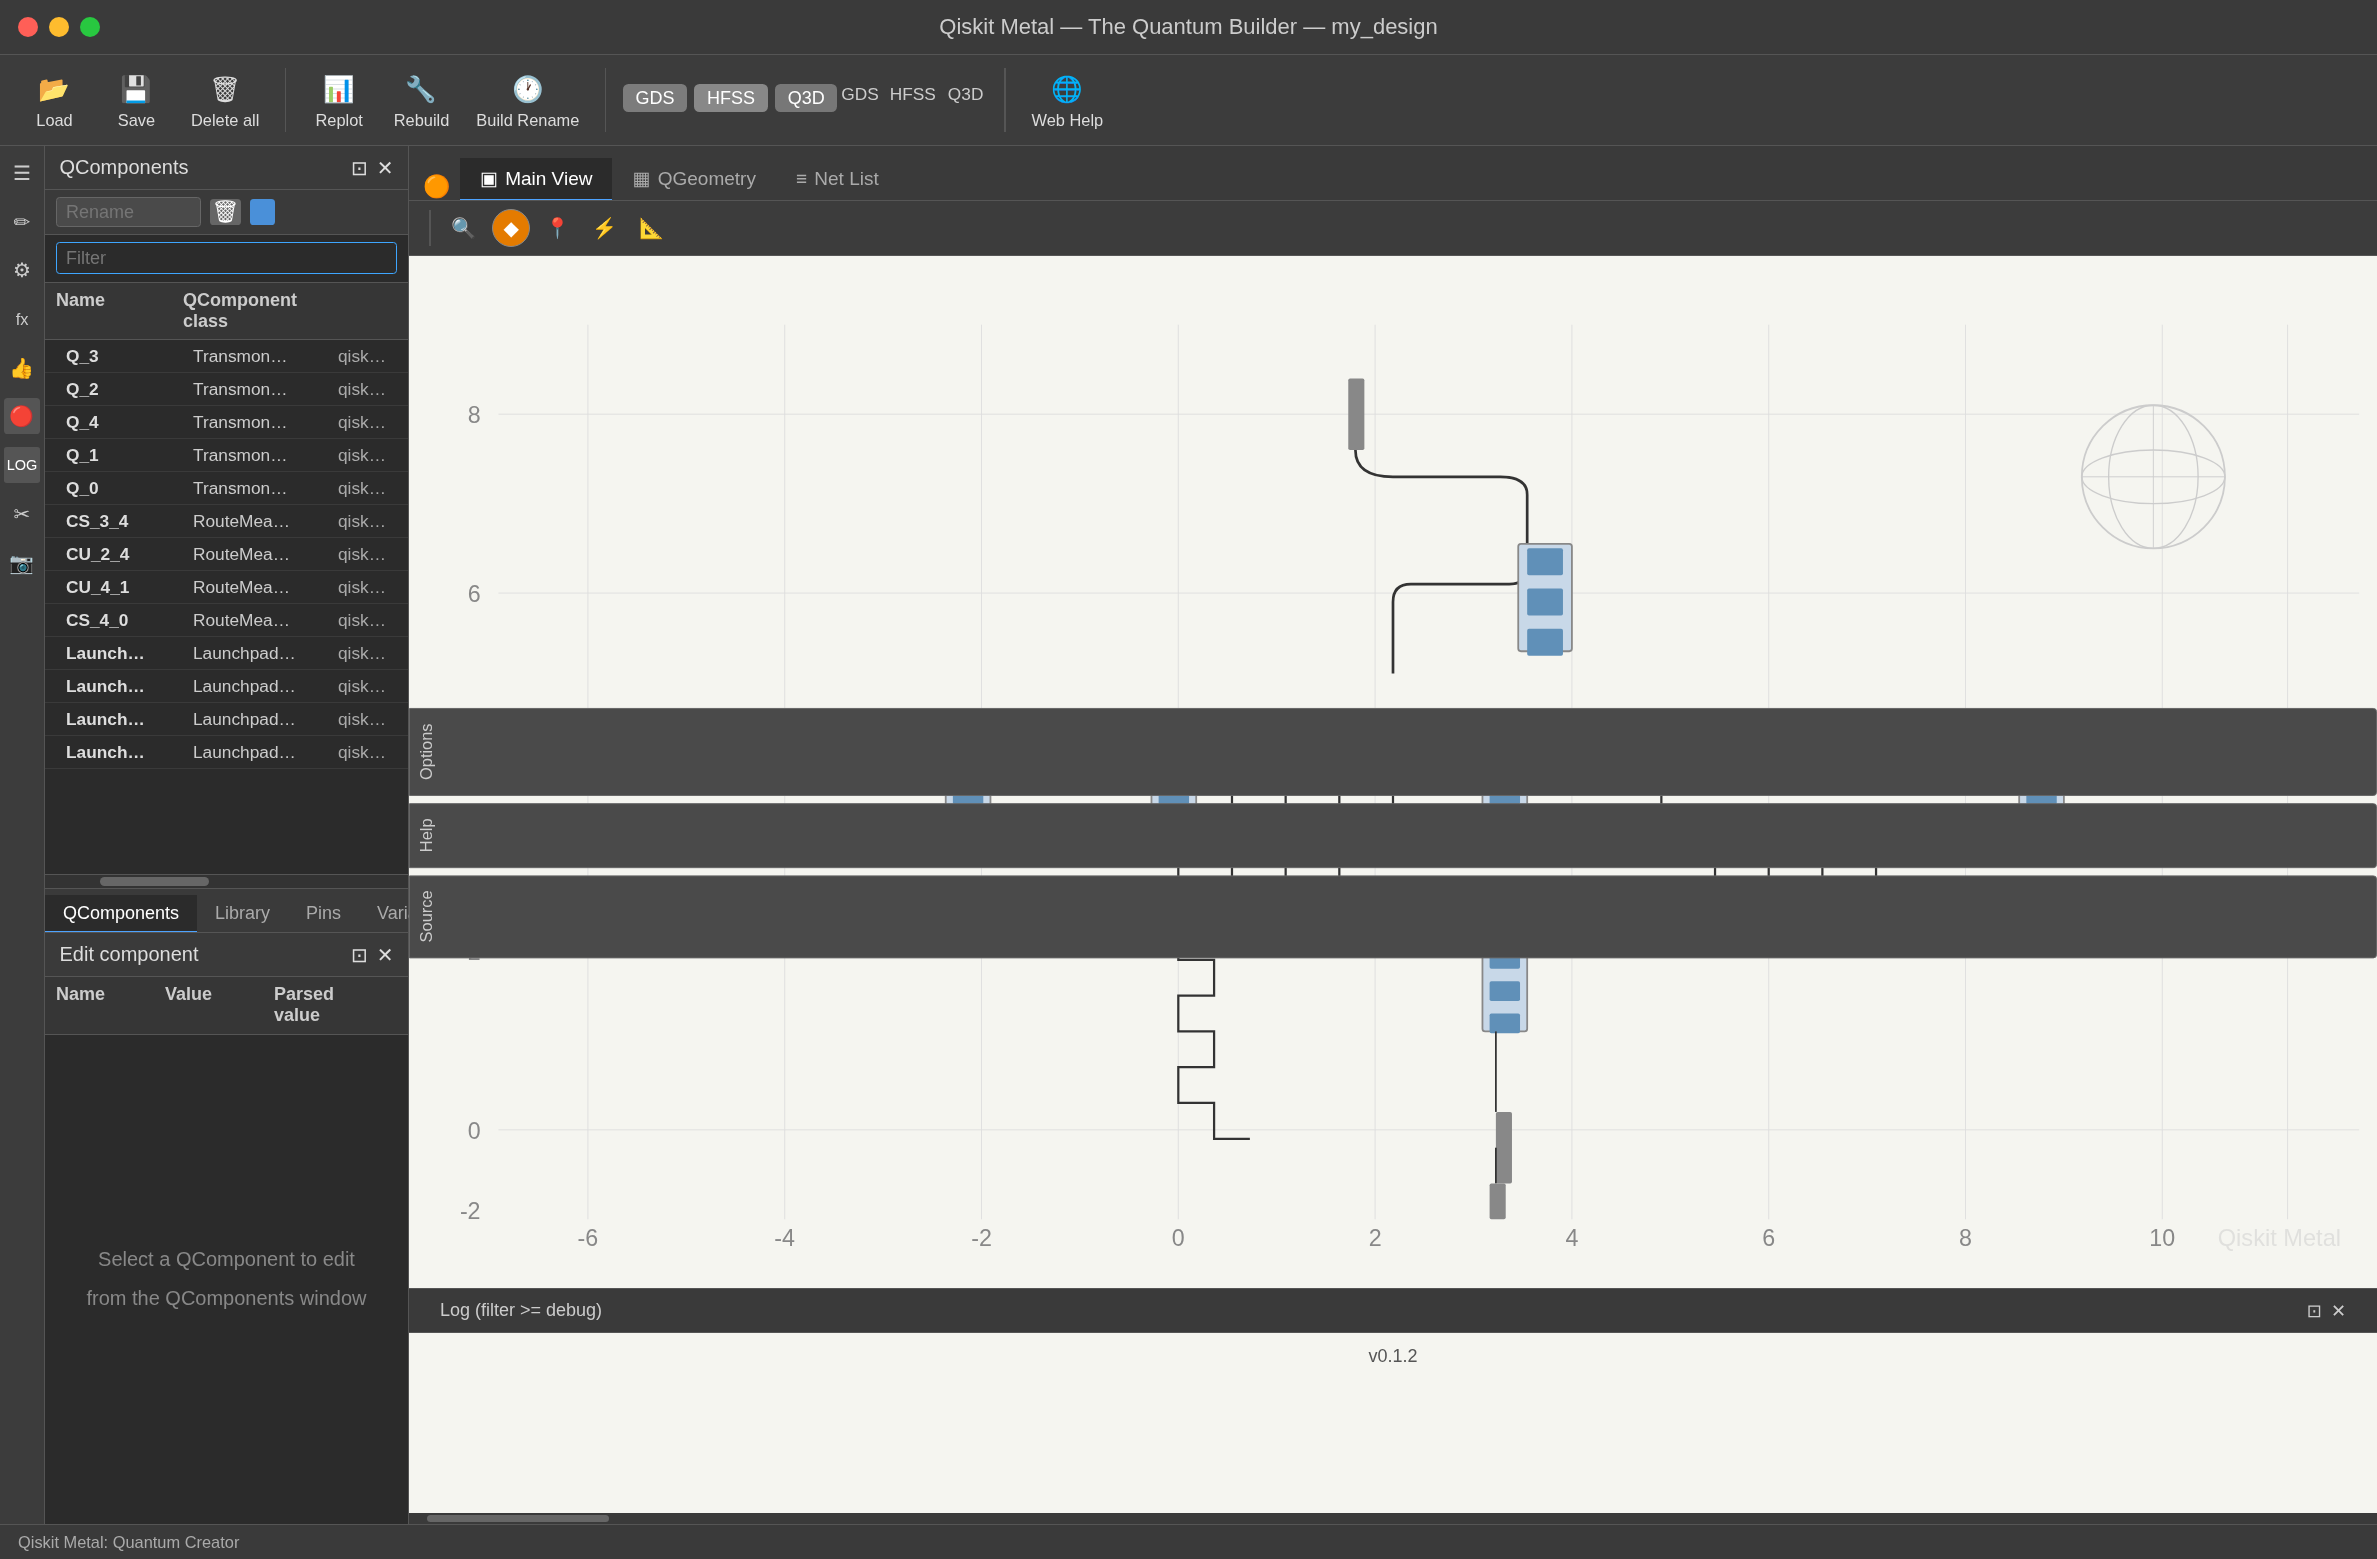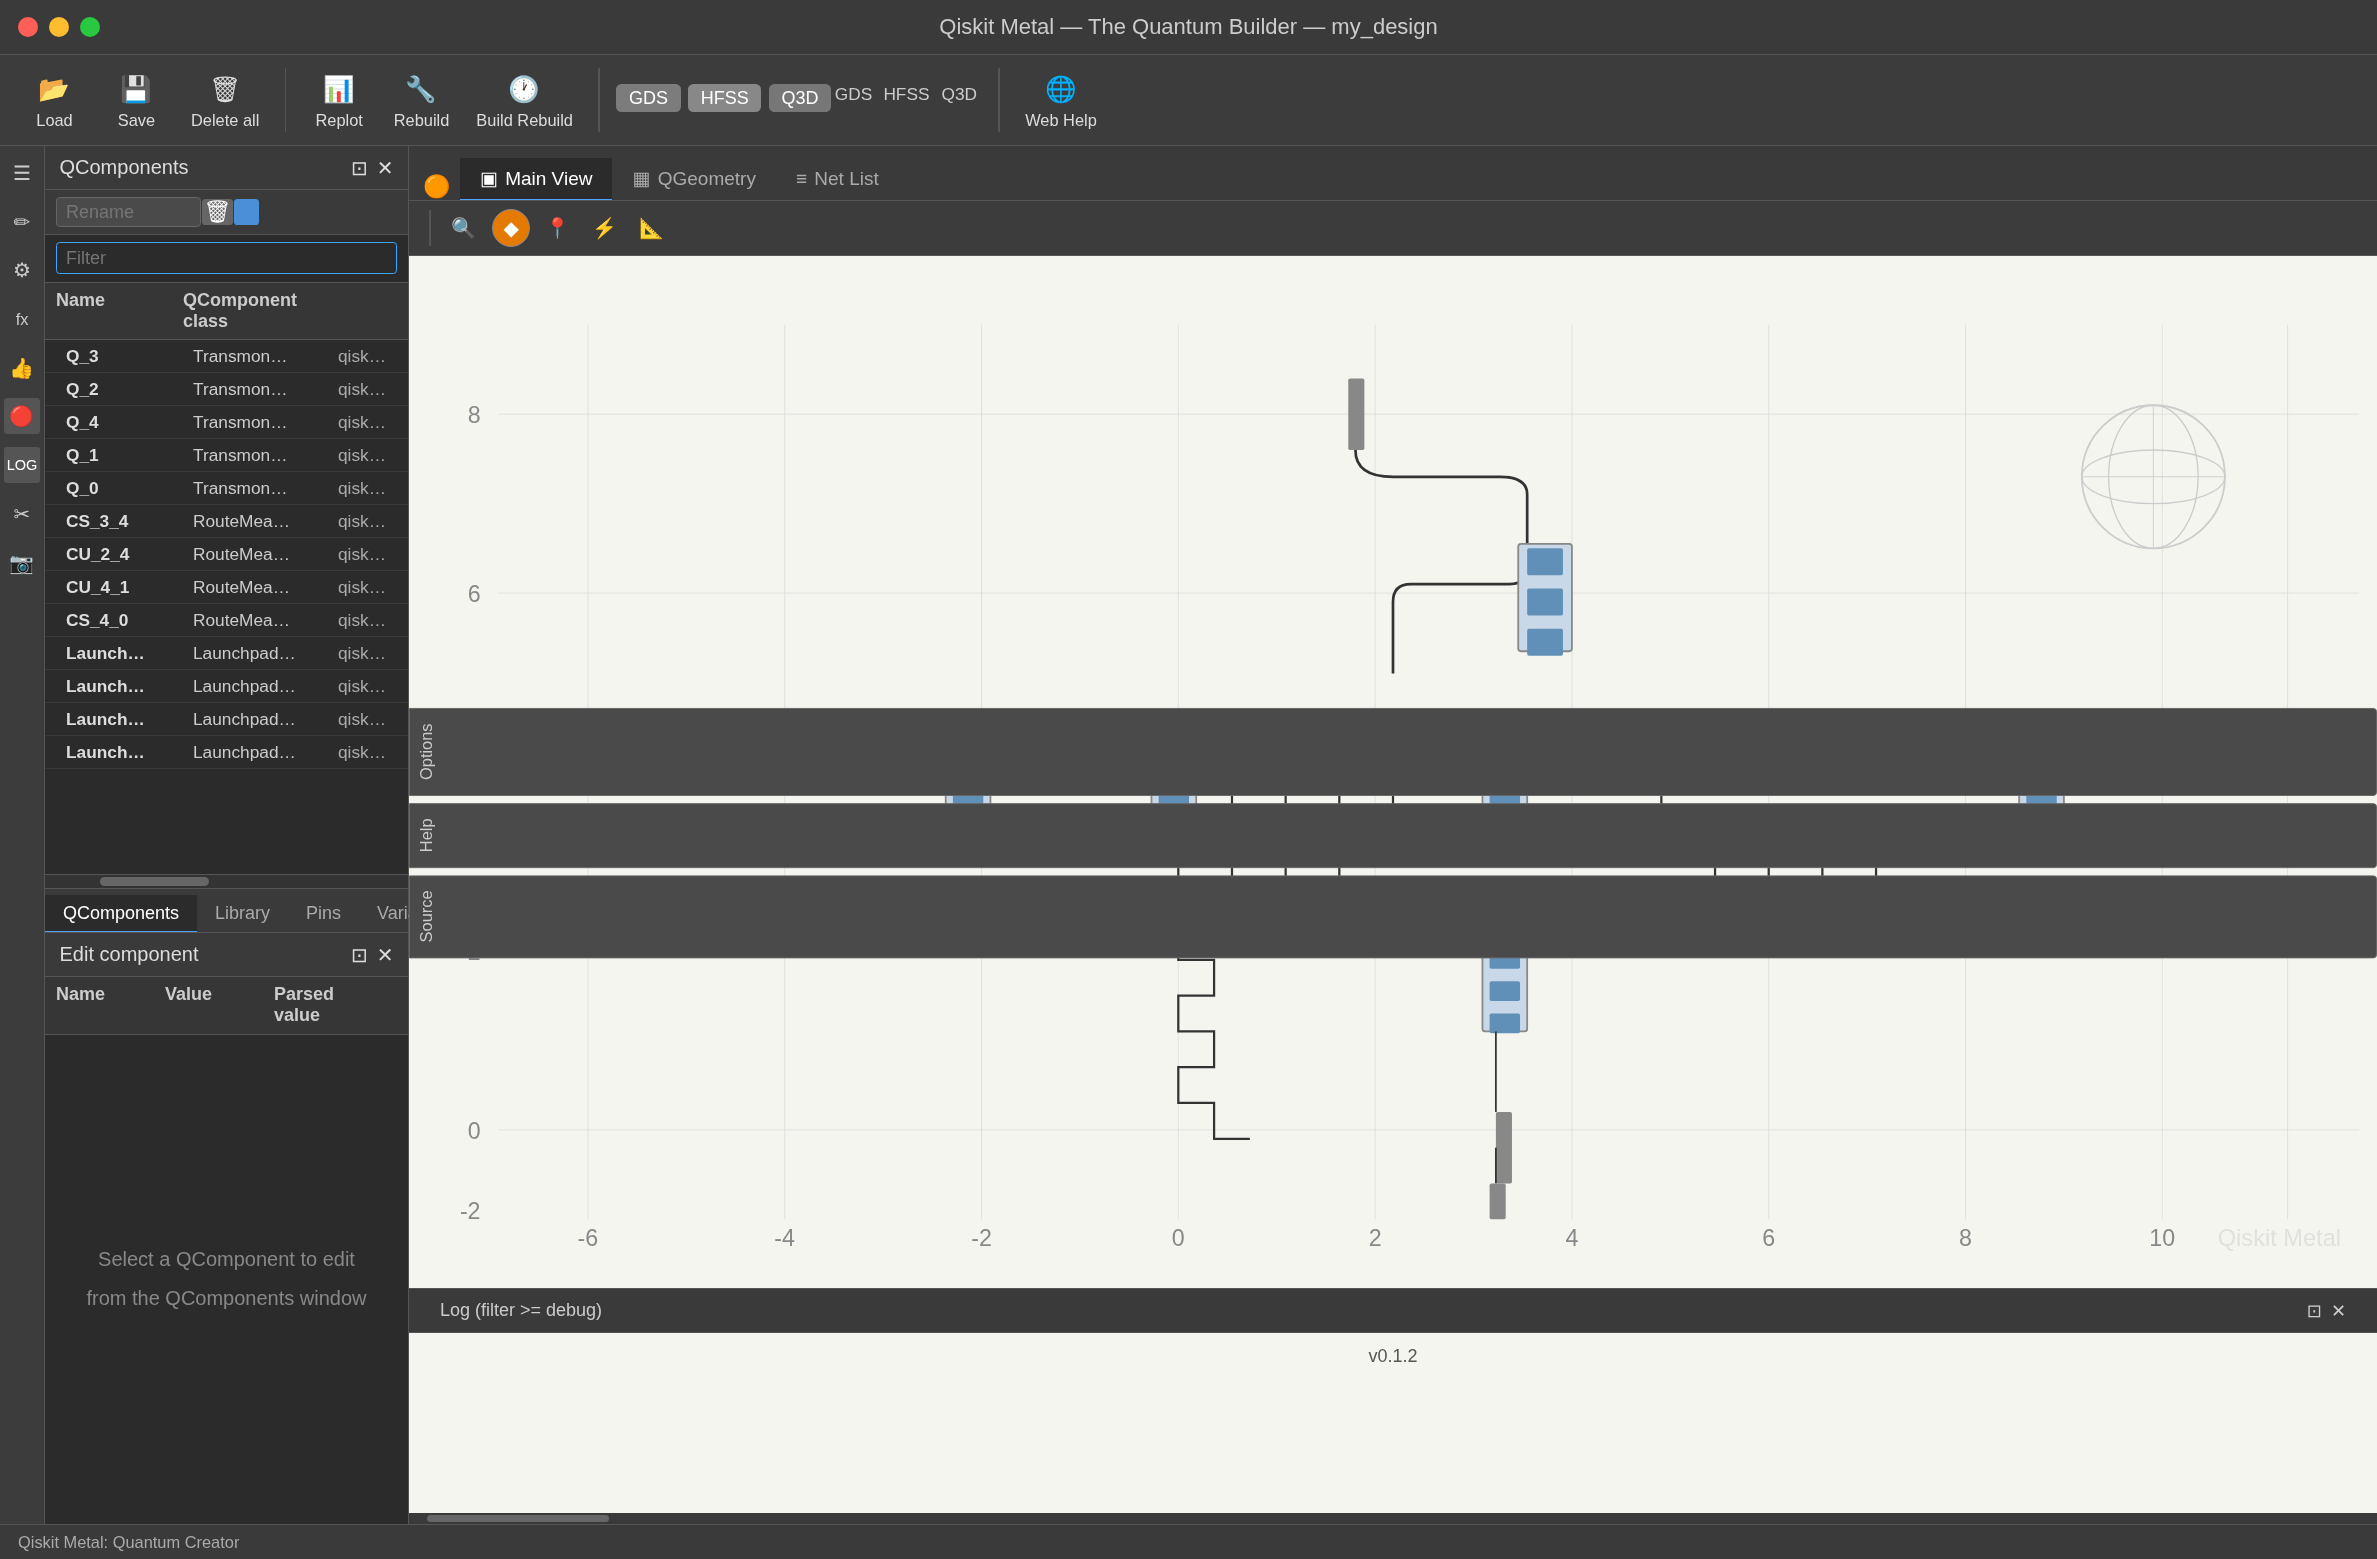--- a/index.html
+++ b/index.html
@@ -147,21 +147,21 @@
     #qcomp-header .header-actions {
       display: flex; gap: 9px; align-items: center;
     }
     
     #rename-bar {
       height: 45px;
       background: #3a3a3a;
       display: flex;
       align-items: center;
       padding: 0 11px;
-      gap: 1px;
+      gap: 9px;
       border-bottom: 0.9px solid #555;
     }
     .rename-input {
       flex: 1;
       background: #4a4a4a;
       border: 0.9px solid #666;
       border-radius: 3.6px;
       padding: 3.6px 9px;
       color: #ddd;
       font-size: 18px;
@@ -489,21 +489,21 @@
   <div class="toolbar-btn">
     <div class="toolbar-icon">📊</div>
     <span>Replot</span>
   </div>
   <div class="toolbar-btn">
     <div class="toolbar-icon">🔧</div>
     <span>Rebuild</span>
   </div>
   <div class="toolbar-btn">
     <div class="toolbar-icon">🕐</div>
-    <span>Build Rebuild</span>
+    <span>Build Rename</span>
   </div>
   <div class="toolbar-sep"></div>
 
   <div class="export-group">
     <div class="export-top">
       <div class="export-btn-top gds">GDS</div>
       <div class="export-btn-top hfss">HFSS</div>
       <div class="export-btn-top q3d">Q3D</div>
     </div>
     <div class="export-bottom">

